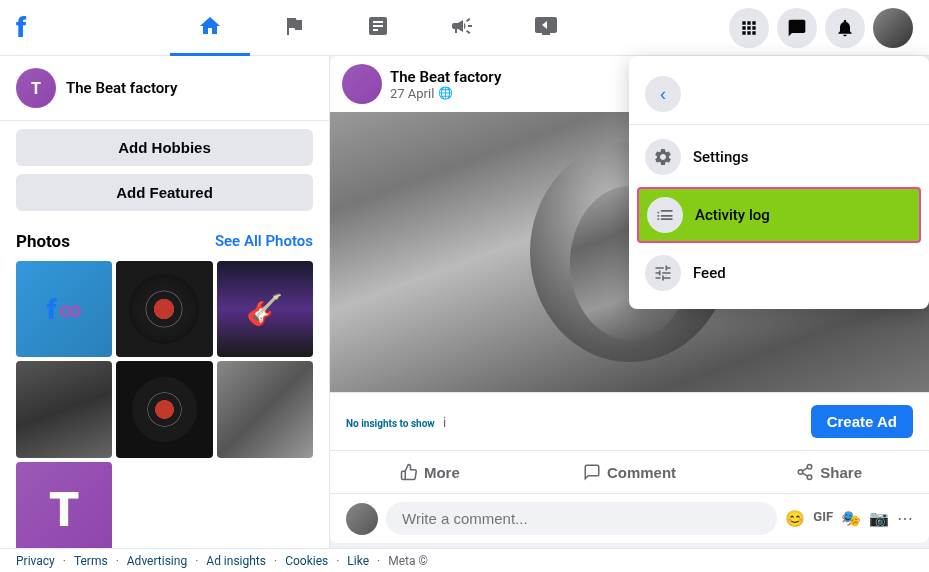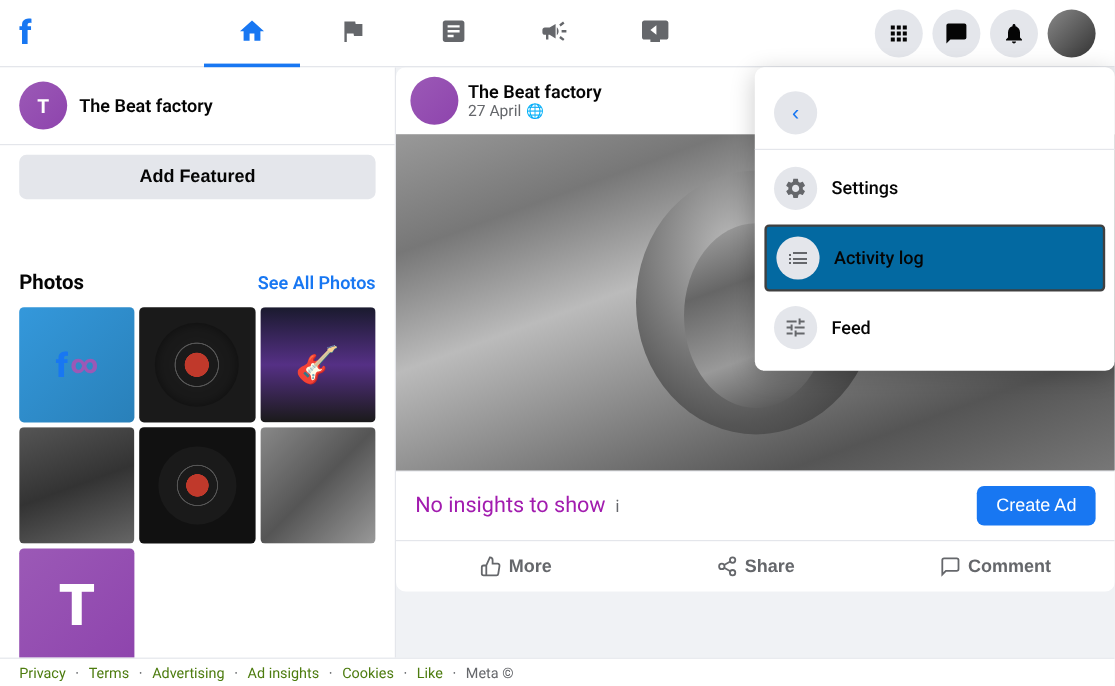--- a/index.html
+++ b/index.html
@@ -88,21 +88,21 @@
       background: #e4e6eb;
       border: none;
       border-radius: 6px;
       font-size: 15px;
       font-weight: 600;
       cursor: pointer;
       color: #050505;
       text-align: center;
     }
     .photos-section { padding: 12px 16px; }
-    .photos-header { display: flex; justify-content: space-between; align-items: center; margin-bottom: 10px; margin-top: 40px; }
+    .photos-header { display: flex; justify-content: space-between; align-items: center; margin-bottom: 10px; }
     .photos-title { font-size: 17px; font-weight: 700; color: #050505; }
     .photos-link { color: #1877f2; font-size: 15px; font-weight: 600; cursor: pointer; text-decoration: none; }
     .photos-grid { display: grid; grid-template-columns: repeat(3, 1fr); gap: 4px; }
     .photo-thumb {
       width: 100%;
       aspect-ratio: 1;
       border-radius: 4px;
       overflow: hidden;
       background: #ccc;
     }
@@ -146,21 +146,21 @@
       justify-content: space-between;
       align-items: center;
     }
     .create-ad-btn {
       background: #1877f2;
       color: white;
       border: none;
       padding: 8px 16px;
       border-radius: 6px;
       font-size: 15px;
-      font-weight: 400;
+      font-weight: 700;
       cursor: pointer;
     }
     .post-actions {
       display: flex;
       border-top: 1px solid #e4e6eb;
       padding: 4px 0;
     }
     .action-btn {
       flex: 1;
       display: flex;
@@ -234,22 +234,22 @@
     .dropdown-title { font-size: 20px; font-weight: 700; color: #050505; }
     .dropdown-item {
       display: flex;
       align-items: center;
       gap: 12px;
       padding: 10px 16px;
       cursor: pointer;
       border-radius: 0;
     }
     .dropdown-item.highlighted {
-      background: #0369a1;
-      border: 2px solid #404040;
+      background: #84cc16;
+      border: 2px solid #ec4899;
       border-radius: 4px;
       margin: 2px 8px;
       padding: 8px 8px;
     }
     .dropdown-item-icon {
       width: 36px; height: 36px;
       border-radius: 50%;
       background: #e4e6eb;
       display: flex; align-items: center; justify-content: center;
       font-size: 18px;
@@ -281,21 +281,21 @@
       background: #fff;
       border-top: 1px solid #e4e6eb;
       display: flex;
       align-items: center;
       padding: 0 16px;
       gap: 8px;
       font-size: 12px;
       color: #65676b;
       z-index: 5;
     }
-    .footer-link { color: #4d7c0f; cursor: pointer; text-decoration: none; }
+    .footer-link { color: #0c4a6e; cursor: pointer; text-decoration: none; }
 
     .vinyl-record {
       width: 70px; height: 70px;
       border-radius: 50%;
       background: radial-gradient(circle at center, #c0392b 0%, #c0392b 20%, #1a1a1a 21%, #1a1a1a 35%, #555 36%, #555 37%, #1a1a1a 38%, #1a1a1a 100%);
       box-shadow: inset 0 0 10px rgba(0,0,0,0.5);
     }
     .vinyl-record-sm {
       width: 65px; height: 65px;
       border-radius: 50%;
@@ -371,20 +371,21 @@
 </nav>
 
 <div class="main-content">
 
   <div class="left-sidebar">
     <div class="profile-header">
       <div class="profile-avatar">T</div>
       <span class="profile-name">The Beat factory</span>
     </div>
 
+    <button class="sidebar-btn">Add Hobbies</button>
     <button class="sidebar-btn">Add Featured</button>
 
     <div class="photos-section">
       <div class="photos-header">
         <span class="photos-title">Photos</span>
         <a class="photos-link">See All Photos</a>
       </div>
       <div class="photos-grid">
 
         <div class="photo-thumb photo-1">
@@ -433,48 +434,59 @@
         <div class="post-image-bw">
           <div style="width:100%;height:100%;background:linear-gradient(160deg,#999 0%,#777 20%,#bbb 40%,#888 60%,#555 80%,#777 100%);display:flex;align-items:center;justify-content:center;">
             <div style="width:200px;height:220px;border-radius:50%;background:radial-gradient(ellipse at 40% 30%,#bbb,#888,#555,#333);position:relative;overflow:hidden;">
               <div style="position:absolute;top:20%;left:20%;right:20%;bottom:10%;background:linear-gradient(160deg,#aaa,#666,#999,#444);border-radius:50%;"></div>
             </div>
           </div>
         </div>
       </div>
       <div class="post-insights">
         <div>
-          <span style="color:#a21caf;font-size:18px;">No insights to show</span>
+          <span style="color:#0369a1;font-size:10px;font-weight:bold;">No insights to show</span>
           <span style="color:#65676b;font-size:14px;margin-left:4px;cursor:pointer;">ℹ</span>
         </div>
         <button class="create-ad-btn">Create Ad</button>
       </div>
       <div class="post-actions">
         <button class="action-btn">
           <svg width="18" height="18" viewBox="0 0 24 24" fill="none" stroke="currentColor" stroke-width="2">
               <path d="M14 9V5a3 3 0 0 0-3-3l-4 9v11h11.28a2 2 0 0 0 2-1.7l1.38-9a2 2 0 0 0-2-2.3zM7 22H4a2 2 0 0 1-2-2v-7a2 2 0 0 1 2-2h3"></path>
             </svg>
           <span>More</span>
+        </button>
+        <button class="action-btn">
+          <svg width="18" height="18" viewBox="0 0 24 24" fill="none" stroke="currentColor" stroke-width="2">
+              <path d="M21 15a2 2 0 0 1-2 2H7l-4 4V5a2 2 0 0 1 2-2h14a2 2 0 0 1 2 2z"></path>
+            </svg>
+          <span>Comment</span>
         </button>
         <button class="action-btn">
           <svg width="18" height="18" viewBox="0 0 24 24" fill="none" stroke="currentColor" stroke-width="2">
               <circle cx="18" cy="5" r="3"></circle>
               <circle cx="6" cy="12" r="3"></circle>
               <circle cx="18" cy="19" r="3"></circle>
               <line x1="8.59" y1="13.51" x2="15.42" y2="17.49"></line>
               <line x1="15.41" y1="6.51" x2="8.59" y2="10.49"></line>
             </svg>
           <span>Share</span>
         </button>
-        <button class="action-btn">
-          <svg width="18" height="18" viewBox="0 0 24 24" fill="none" stroke="currentColor" stroke-width="2">
-              <path d="M21 15a2 2 0 0 1-2 2H7l-4 4V5a2 2 0 0 1 2-2h14a2 2 0 0 1 2 2z"></path>
-            </svg>
-          <span>Comment</span>
-        </button>
+      </div>
+      <div class="comment-box">
+        <div class="comment-avatar"></div>
+        <input class="comment-input" type="text" placeholder="Write a comment..." style="">
+        <div class="comment-icons">
+          <span style="cursor:pointer;">😊</span>
+          <span style="cursor:pointer;font-size:13px;font-weight:bold;">GIF</span>
+          <span style="cursor:pointer;">🎭</span>
+          <span style="cursor:pointer;">📷</span>
+          <span style="cursor:pointer;">⋯</span>
+        </div>
       </div>
     </div>
   </div>
 
   <div class="dropdown-panel">
     <div class="dropdown-header">
       <button class="back-btn">‹</button>
     </div>
 
     <div class="dropdown-item">

